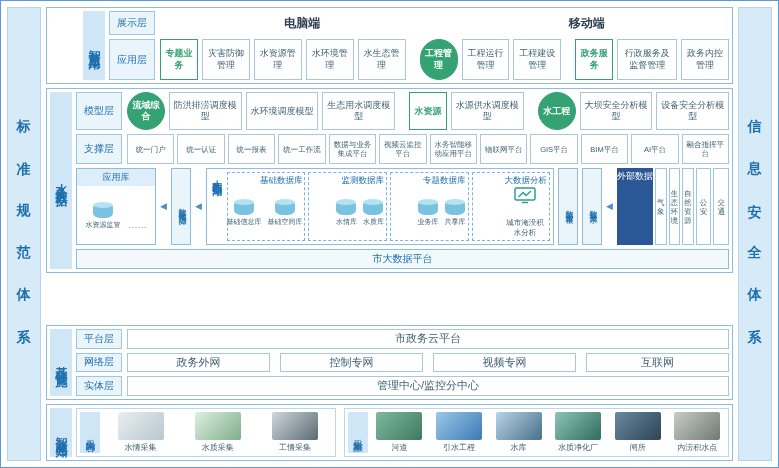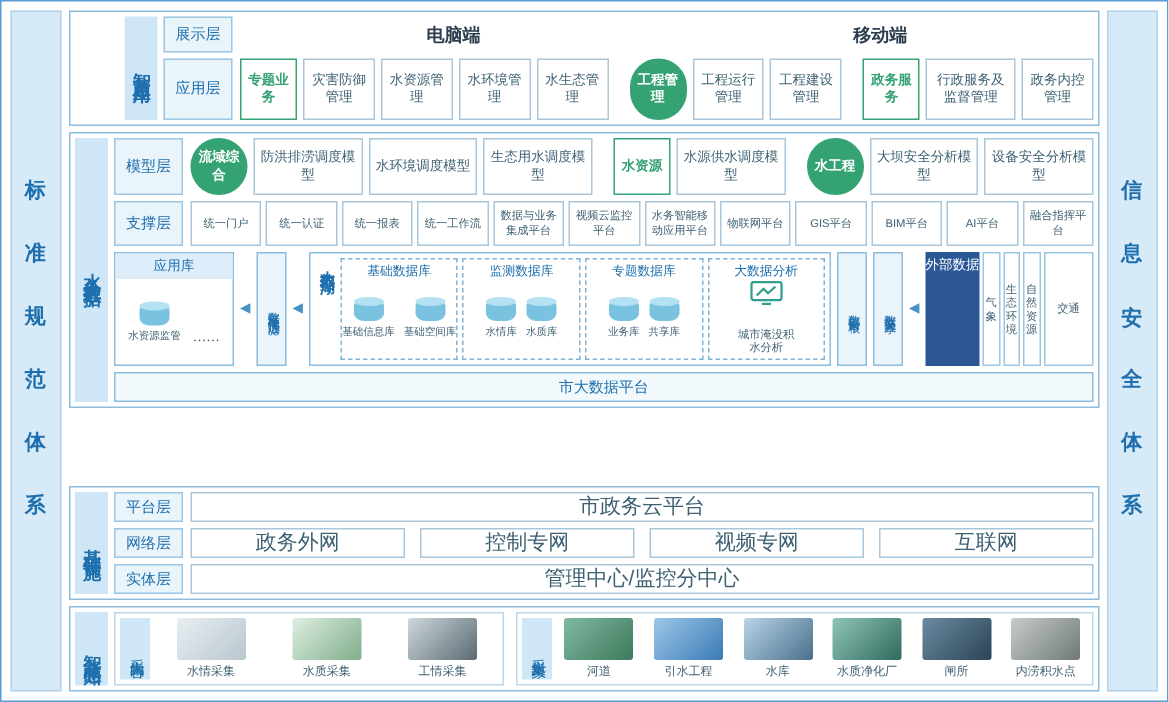--- a/index.html
+++ b/index.html
@@ -48,35 +48,35 @@
   .cyl-item { display:flex; flex-direction:column; align-items:center; gap:2px; }
   .cyl-label { font-size:7px; color:var(--box_text,#3d6072); white-space:nowrap; }
   .dots { font-size:9px; color:var(--box_text,#3d6072); }
   .arrow { align-self:center; color:#4a90c4; font-size:9px; line-height:1; }
   .vpipe { width:20px; min-width:20px; background:#eaf4fb; border:1px solid var(--border_blue,#8ebcdd);
            color:var(--blue,#1e6fae); font-size:8px; display:flex; align-items:center; justify-content:center;
            text-align:center; padding:2px 0; letter-spacing:1px; }
   .lake { flex:1; border:1px solid var(--border_blue,#8ebcdd); display:flex; padding:3px; gap:3px; min-width:0; }
   .lake-label { color:var(--blue,#1e6fae); font-size:10px; font-weight:bold; display:flex;
                 align-items:center; letter-spacing:2px; }
-  .lake-group { flex:1; border:1px dashed #7fb3d8; display:flex; flex-direction:column; align-items:center;
+  .lake-group { flex:1; border:1px dashed #7fb3d8; display:flex; flex-direction:column; align-items:flex-end;
                 padding:2px; min-width:0; }
   .lake-title { font-size:8.5px; color:var(--blue,#1e6fae); }
   .lake-body { flex:1; display:flex; align-items:center; gap:6px; }
   .analysis-body { flex:1; display:flex; flex-direction:column; align-items:center; justify-content:center; gap:14px; }
   .analysis-text { font-size:7.5px; color:var(--box_text,#3d6072); text-align:center; width:44px; line-height:1.3; }
   .external { width:112px; min-width:112px; display:flex; flex-direction:row; gap:2px; }
   .external-head { background:var(--dark_blue,#2b5797); color:#fff; font-size:9px; text-align:center; padding:2px 0; }
   .ext-row { display:flex; gap:2px; flex:1; }
   .ext-box { flex:1; border:1px solid #9cc6e4; color:var(--box_text,#3d6072); font-size:7.5px;
              text-align:center; display:flex; align-items:center; justify-content:center; padding:1px; line-height:1.2; }
   .strip { border:1px solid var(--border_blue,#8ebcdd); background:#f2f9fd; color:var(--blue,#1e6fae);
            text-align:center; font-size:10px; padding:2px 0; }
   
-  .wide-box { flex:1; font-size:14px; }
+  .wide-box { flex:1; font-size:11px; }
   .net-items { gap:10px; }
   
   .sense-groups { flex:1; display:flex; gap:8px; min-width:0; }
   .sense-group { border:1px solid #bcd7ea; display:flex; gap:4px; padding:3px; min-width:0; }
   .sg1 { flex:4;justify-content:space-between; } .sg2 { flex:6; }
   .sense-label { width:20px; min-width:20px; background:#cfe6f6; color:var(--blue,#1e6fae);
                  display:flex; align-items:center; justify-content:center; font-size:10px; letter-spacing:1px; }
   .photo-item { flex:1; display:flex; flex-direction:column; align-items:center; justify-content:center; gap:2px; min-width:0; }
   .photo { width:46px; height:28px; border-radius:2px; background:#9fb4c0; }
   .photo-label { font-size:8px; color:var(--box_text,#3d6072); white-space:nowrap; }
@@ -242,20 +242,21 @@
           <span class="arrow">◀</span>
 
           <div class="external">
             <div class="external-head">外部数据</div>
             <div class="ext-row">
               <div class="ext-box">气象</div>
               <div class="ext-box">生态环境</div>
               <div class="ext-box">自然资源</div>
             </div>
             <div class="ext-row">
+              <div class="ext-box">公安</div>
               <div class="ext-box">交通</div>
             </div>
           </div>
         </div>
 
         <div class="strip">市大数据平台</div>
       </div>
     </section>
 
     <section class="sec" id="sec-infra">

